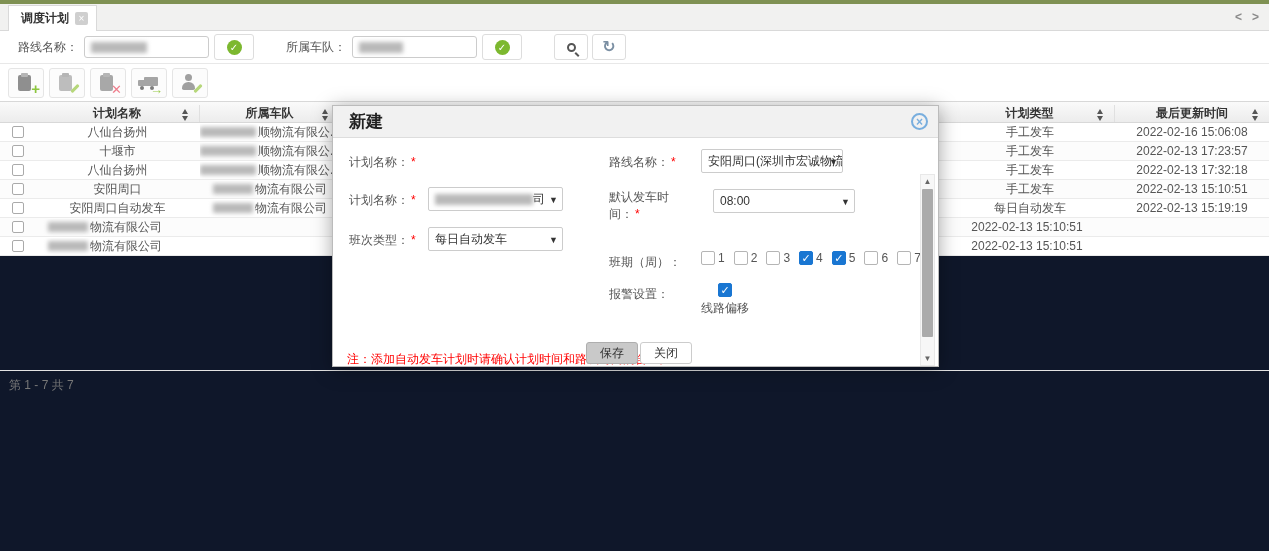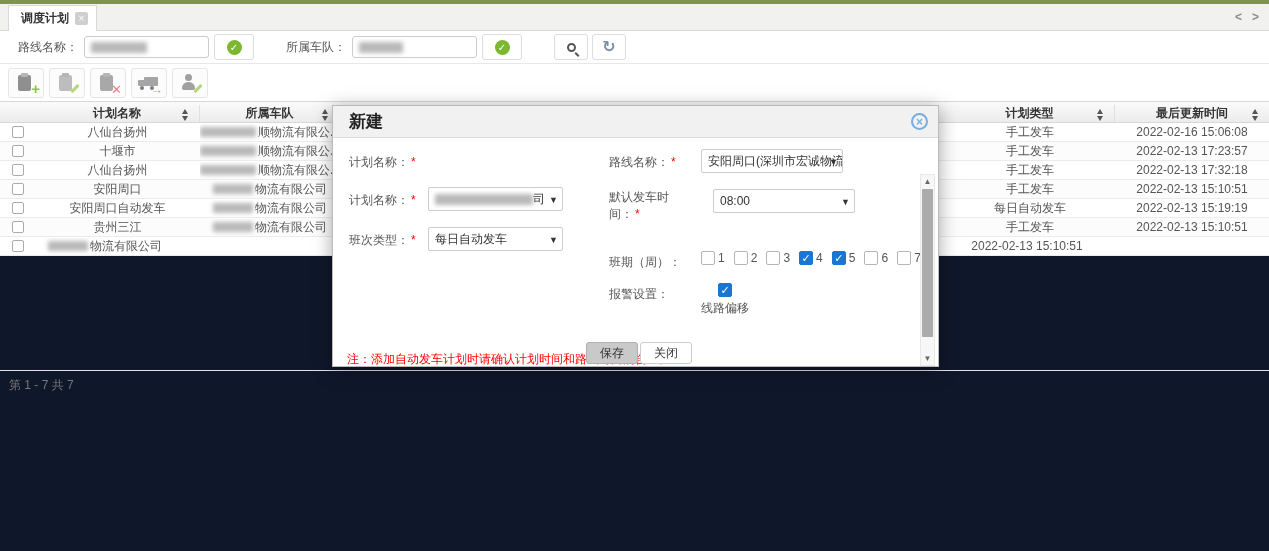--- a/index.html
+++ b/index.html
@@ -284,21 +284,20 @@
           <span>物流有限公司</span>
         </div>
       <div class="cell w-hidden"></div>
       <div class="cell w-type">每日自动发车</div>
       <div class="cell w-time">2022-02-13 15:19:19</div>
     </div>
     <div class="gr">
       <div class="cell w-cb">
           <span class="rowcb"></span>
         </div>
-      <div class="cell w-name">贵州三江</div>
       <div class="cell w-fleet">
           <span class="blurbox" style="width:40px;height:10px;margin-right:2px;"></span>
           <span>物流有限公司</span>
         </div>
       <div class="cell w-hidden"></div>
       <div class="cell w-type">手工发车</div>
       <div class="cell w-time">2022-02-13 15:10:51</div>
     </div>
     <div class="gr">
       <div class="cell w-cb">

